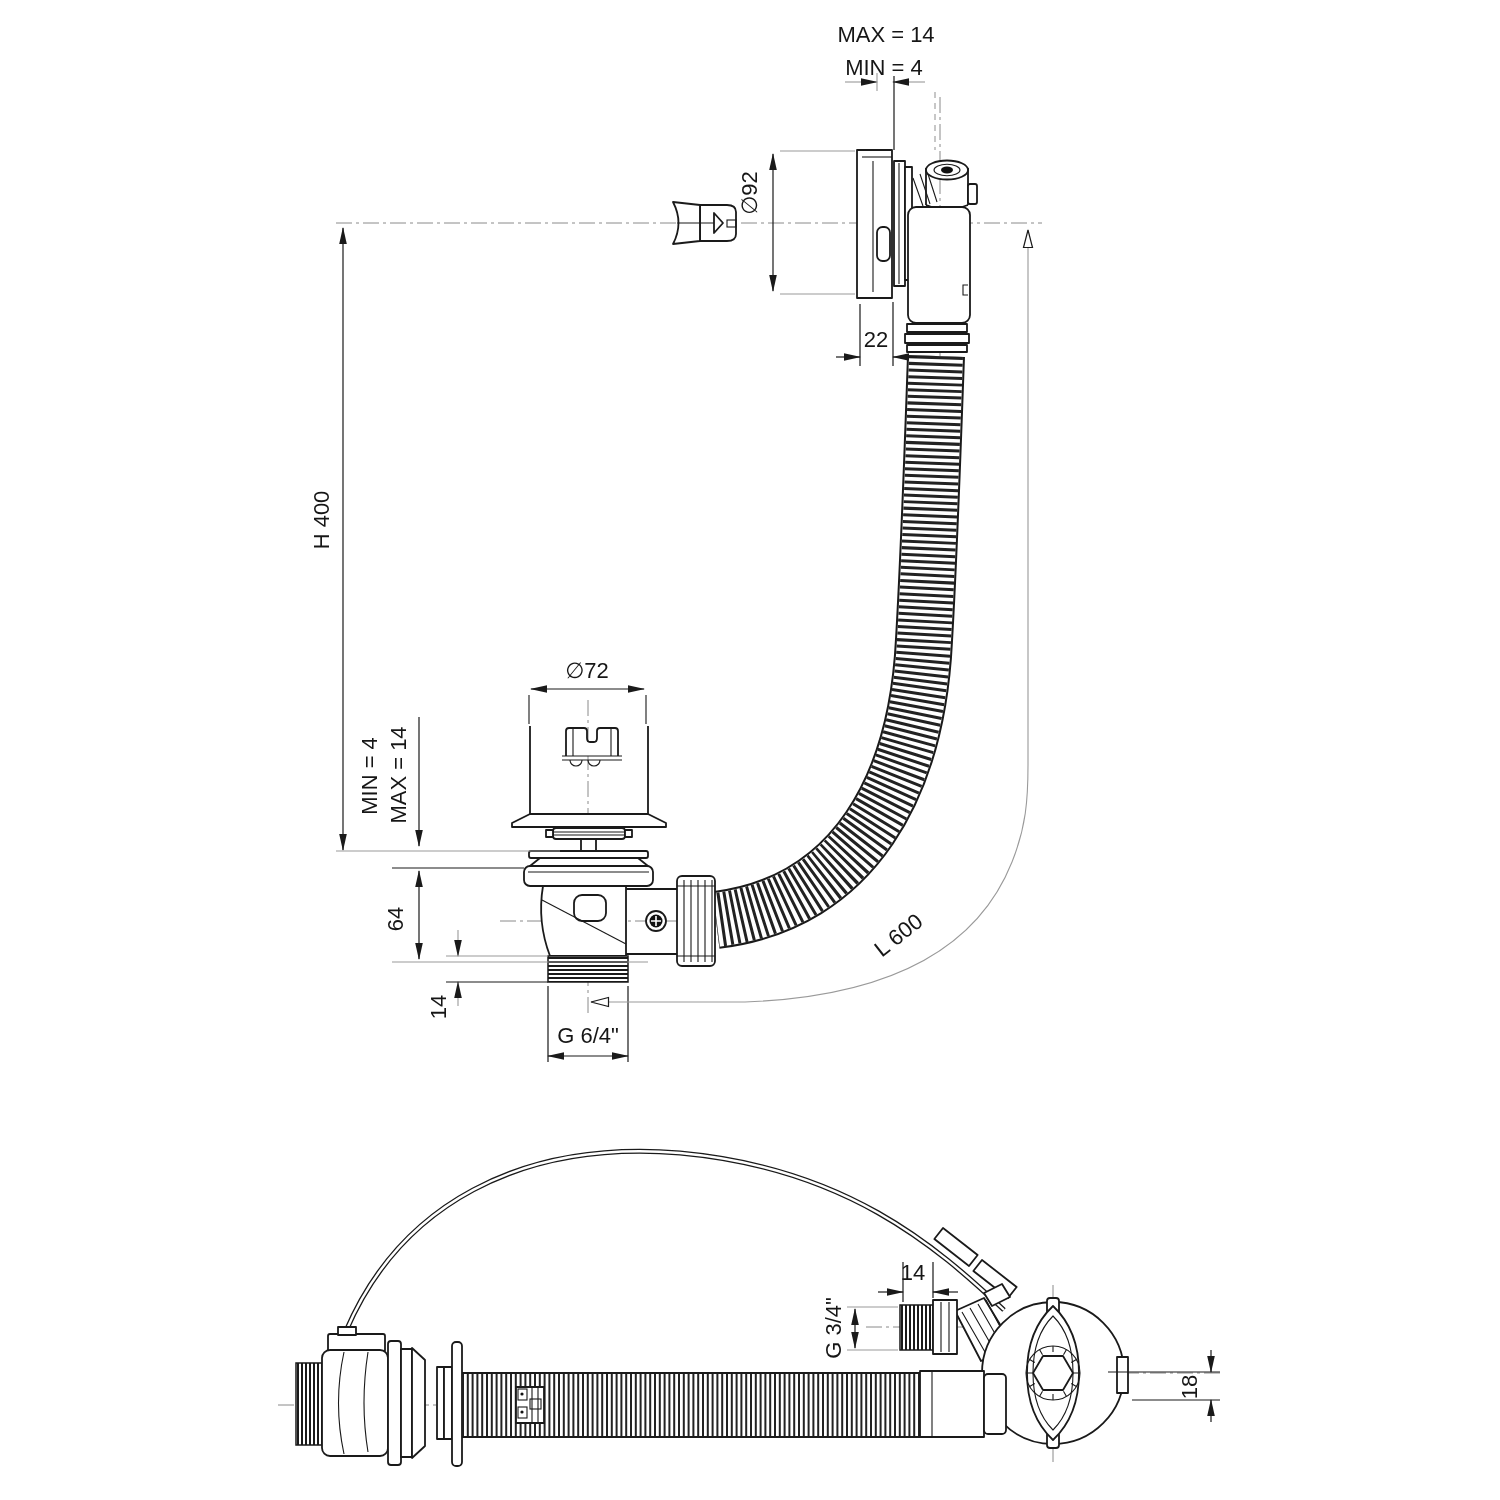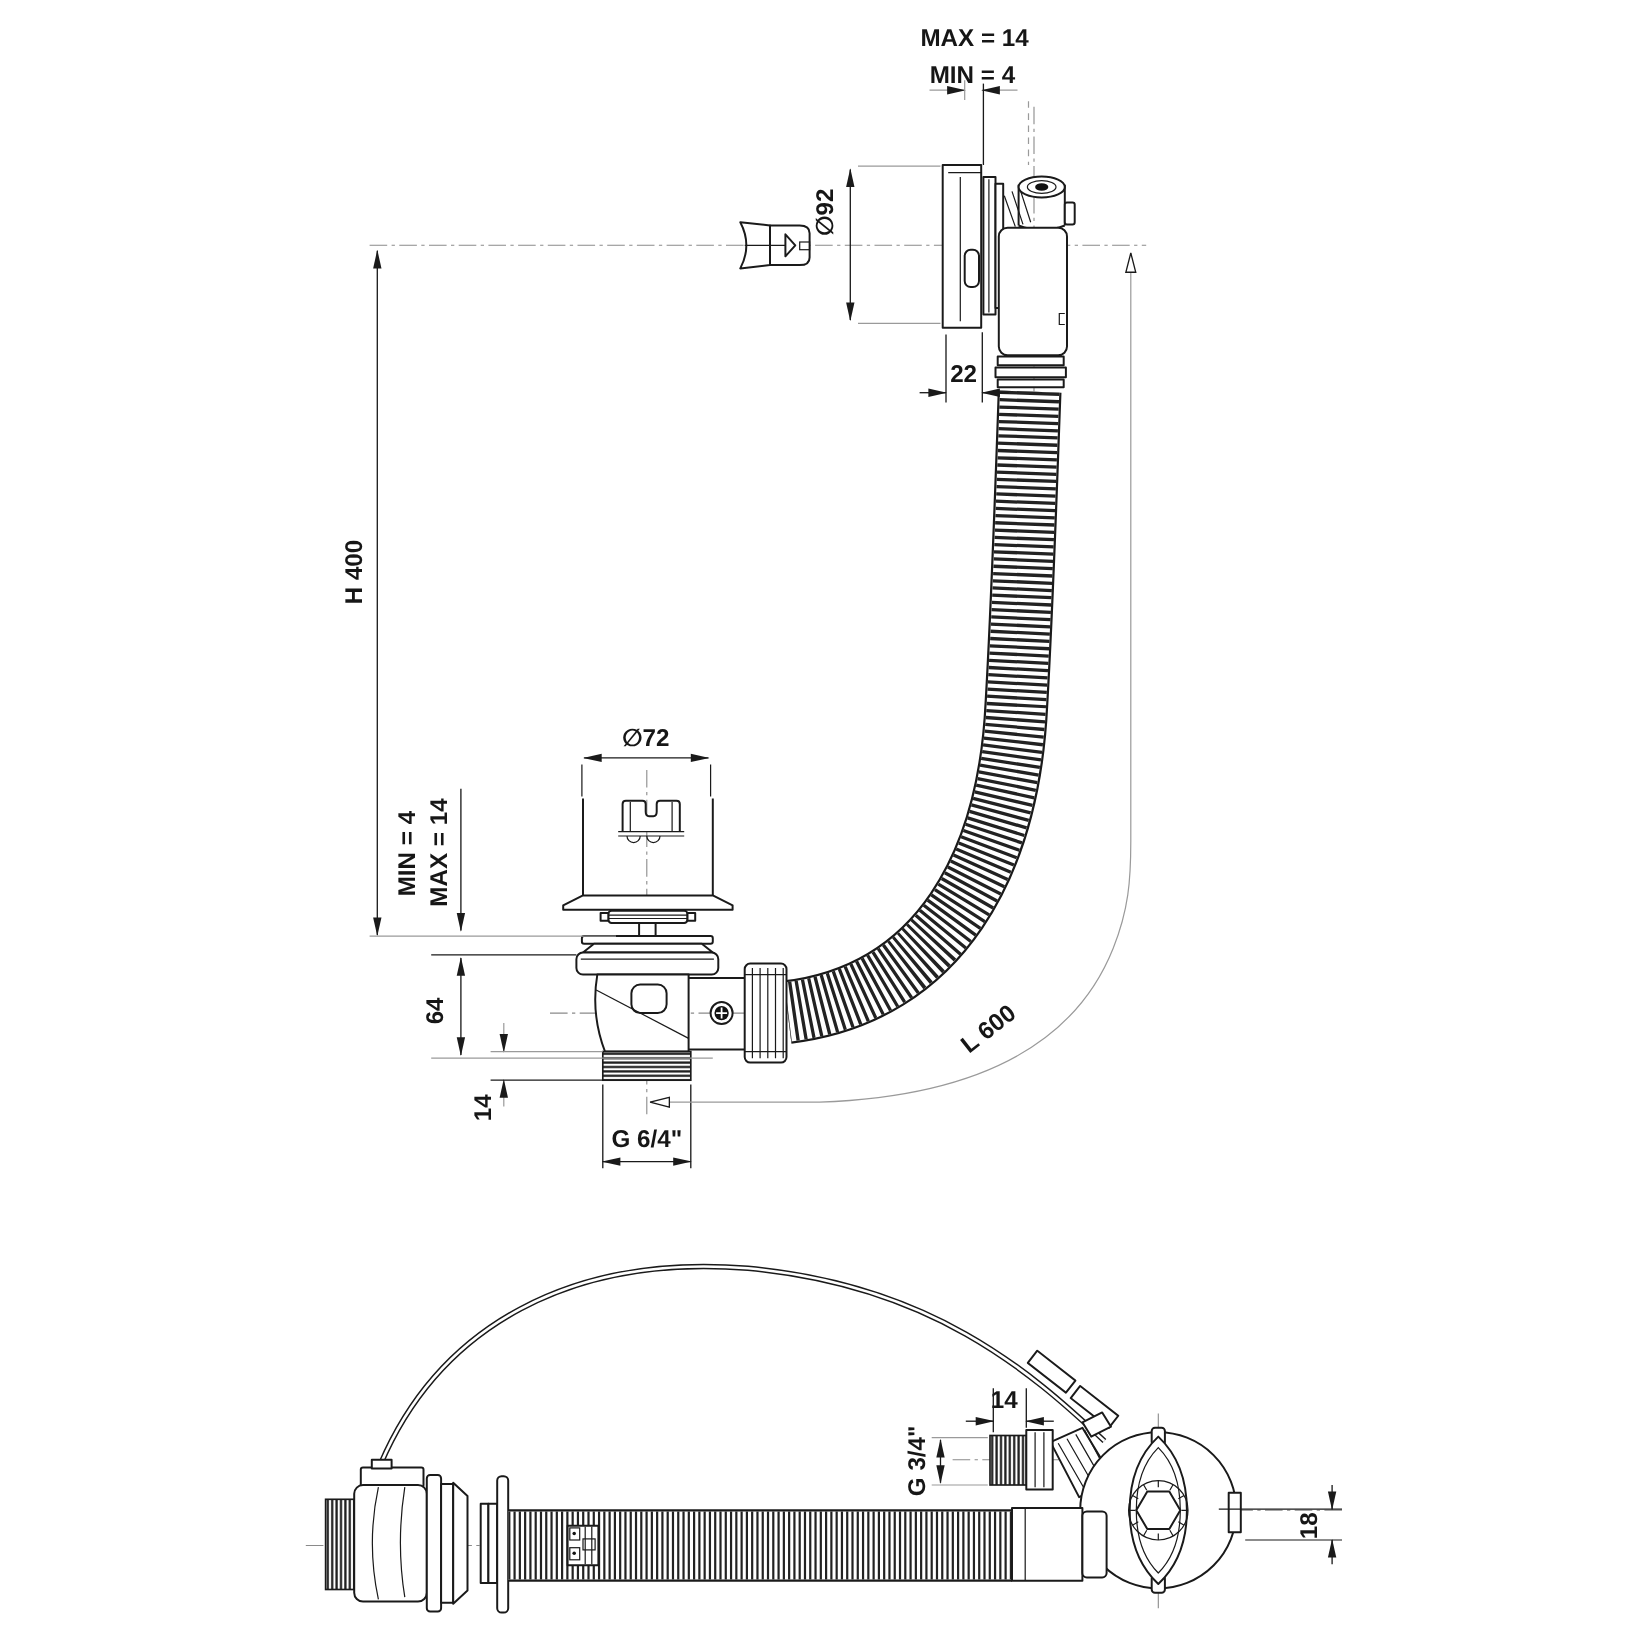--- a/index.html
+++ b/index.html
@@ -1,16 +1,16 @@
 <!DOCTYPE html>
 <html><head>
 <meta charset="utf-8">
 <style>
   html,body{margin:0;padding:0;background:#ffffff;}
-  .stage{width:1500px;height:1500px;position:relative;background:#ffffff;overflow:hidden;font-weight:bold;}
+  .stage{width:1500px;height:1500px;position:relative;background:#ffffff;overflow:hidden;}
   svg{display:block;}
   svg text{font-family:"Liberation Sans","DejaVu Sans",sans-serif;font-size:22px;fill:#161616;}
   .obj{stroke:#1a1a1a;stroke-width:1.8;fill:none;stroke-linejoin:round;}
   .objw{stroke:#1a1a1a;stroke-width:1.8;fill:#ffffff;stroke-linejoin:round;}
   .thin{stroke:#1a1a1a;stroke-width:1.1;fill:none;}
   .dim{stroke:#1a1a1a;stroke-width:1.2;fill:none;}
   .ext{stroke:#9a9a9a;stroke-width:1.1;fill:none;}
   .cl{stroke:#8a8a8a;stroke-width:1;fill:none;stroke-dasharray:16 4 3 4;}
 </style>
 </head>

